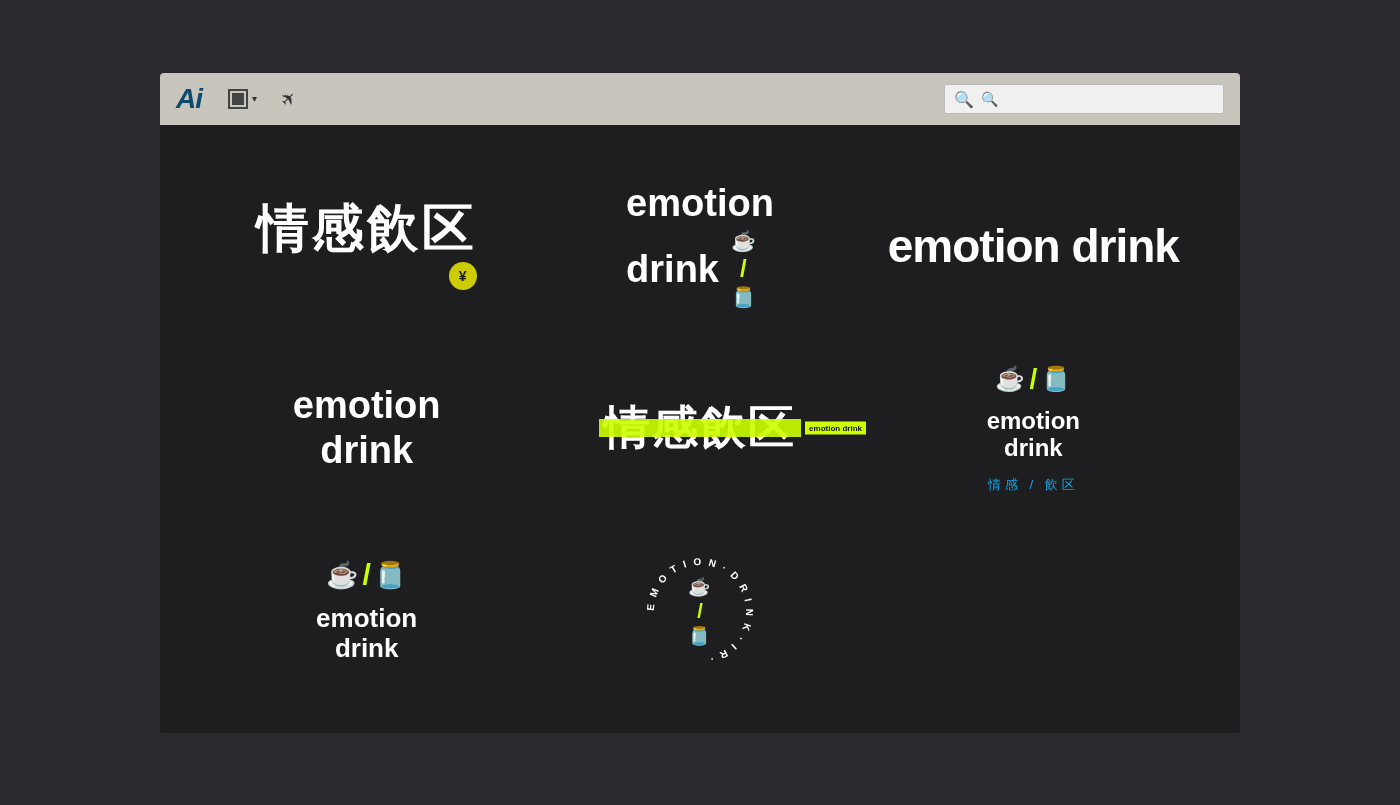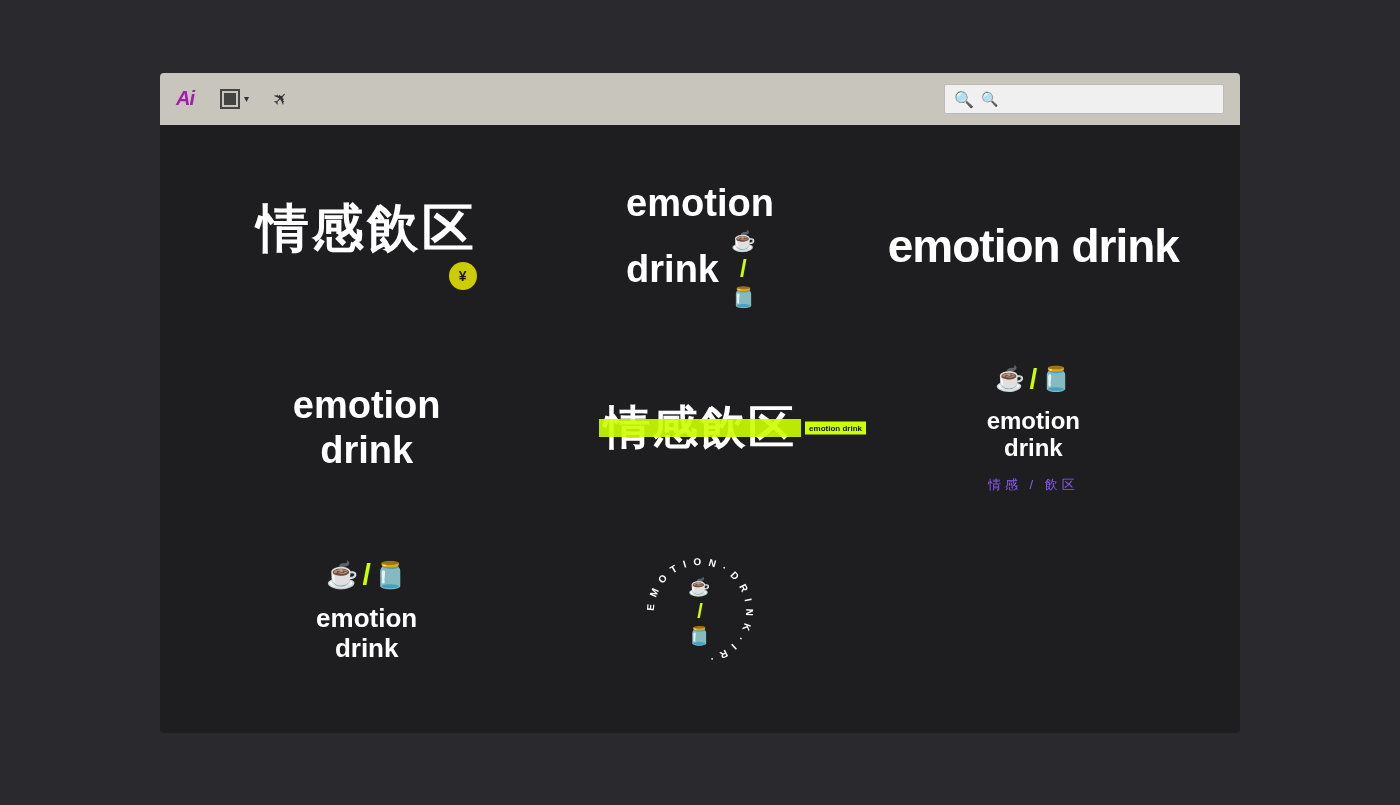--- a/index.html
+++ b/index.html
@@ -29,23 +29,23 @@
       background: #c8c6bc;
       height: 52px;
       display: flex;
       align-items: center;
       padding: 0 16px;
       gap: 12px;
       flex-shrink: 0;
     }
 
     .ai-logo {
-      font-size: 20px;
+      font-size: 28px;
       font-weight: 900;
-      color: #a21caf;
+      color: #0c4a6e;
       font-style: italic;
       letter-spacing: -1px;
       margin-right: 8px;
     }
 
     .toolbar-icon-btn {
       background: none;
       border: none;
       cursor: pointer;
       display: flex;
@@ -240,21 +240,21 @@
     </div>
 
     <div class="logo-cell">
       <div class="logo-7">
         <div style="display:flex;align-items:center;gap:4px;margin-bottom:6px;">
           <span style="font-size:24px;color:white;">☕</span>
           <span style="font-size:28px;font-weight:900;color:#ccff00;">/</span>
           <span style="font-size:24px;color:white;">🫙</span>
         </div>
         <div style="font-size:24px;font-weight:900;color:#fff;font-family:Arial,sans-serif;text-align:center;line-height:1.15;">emotion<br>drink</div>
-        <div style="font-size:13px;color:#8b5cf6;letter-spacing:4px;margin-top:8px;">情感 / 飲区</div>
+        <div style="font-size:13px;color:#0ea5e9;letter-spacing:4px;margin-top:8px;">情感 / 飲区</div>
       </div>
     </div>
 
     <div class="logo-cell">
       <div class="logo-8">
         <div style="display:flex;align-items:center;gap:4px;margin-bottom:6px;">
           <span style="font-size:26px;color:white;">☕</span>
           <span style="font-size:30px;font-weight:900;color:#ccff00;">/</span>
           <span style="font-size:26px;color:white;">🫙</span>
         </div>

